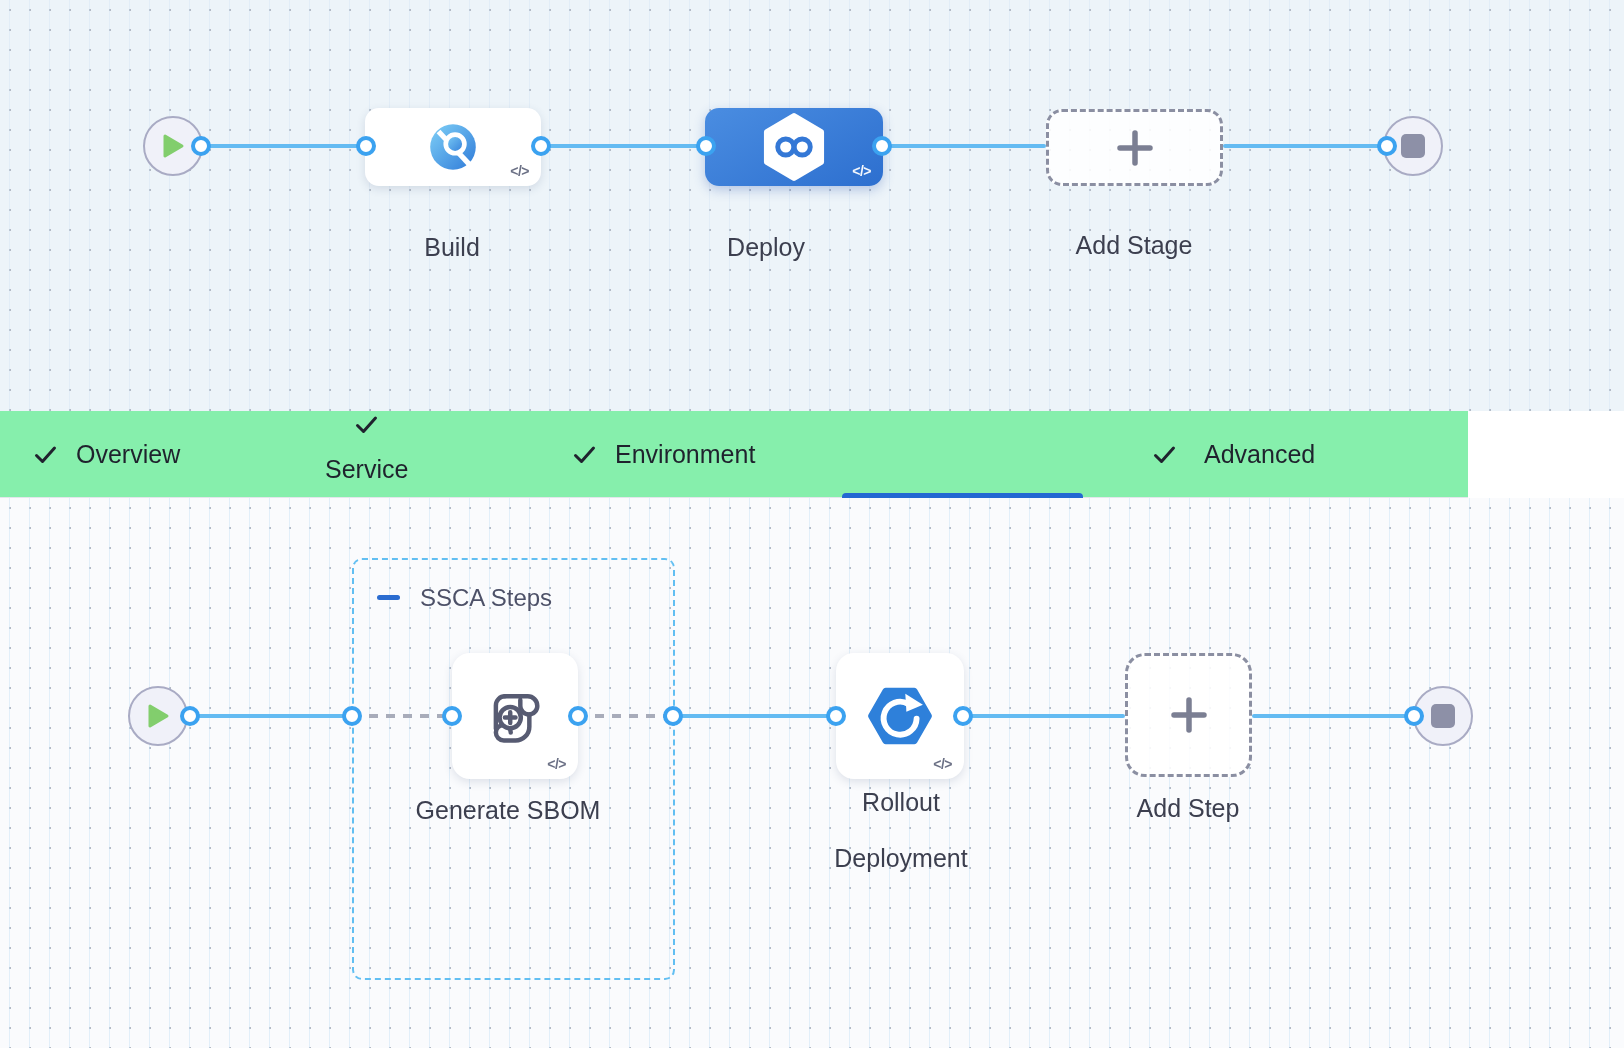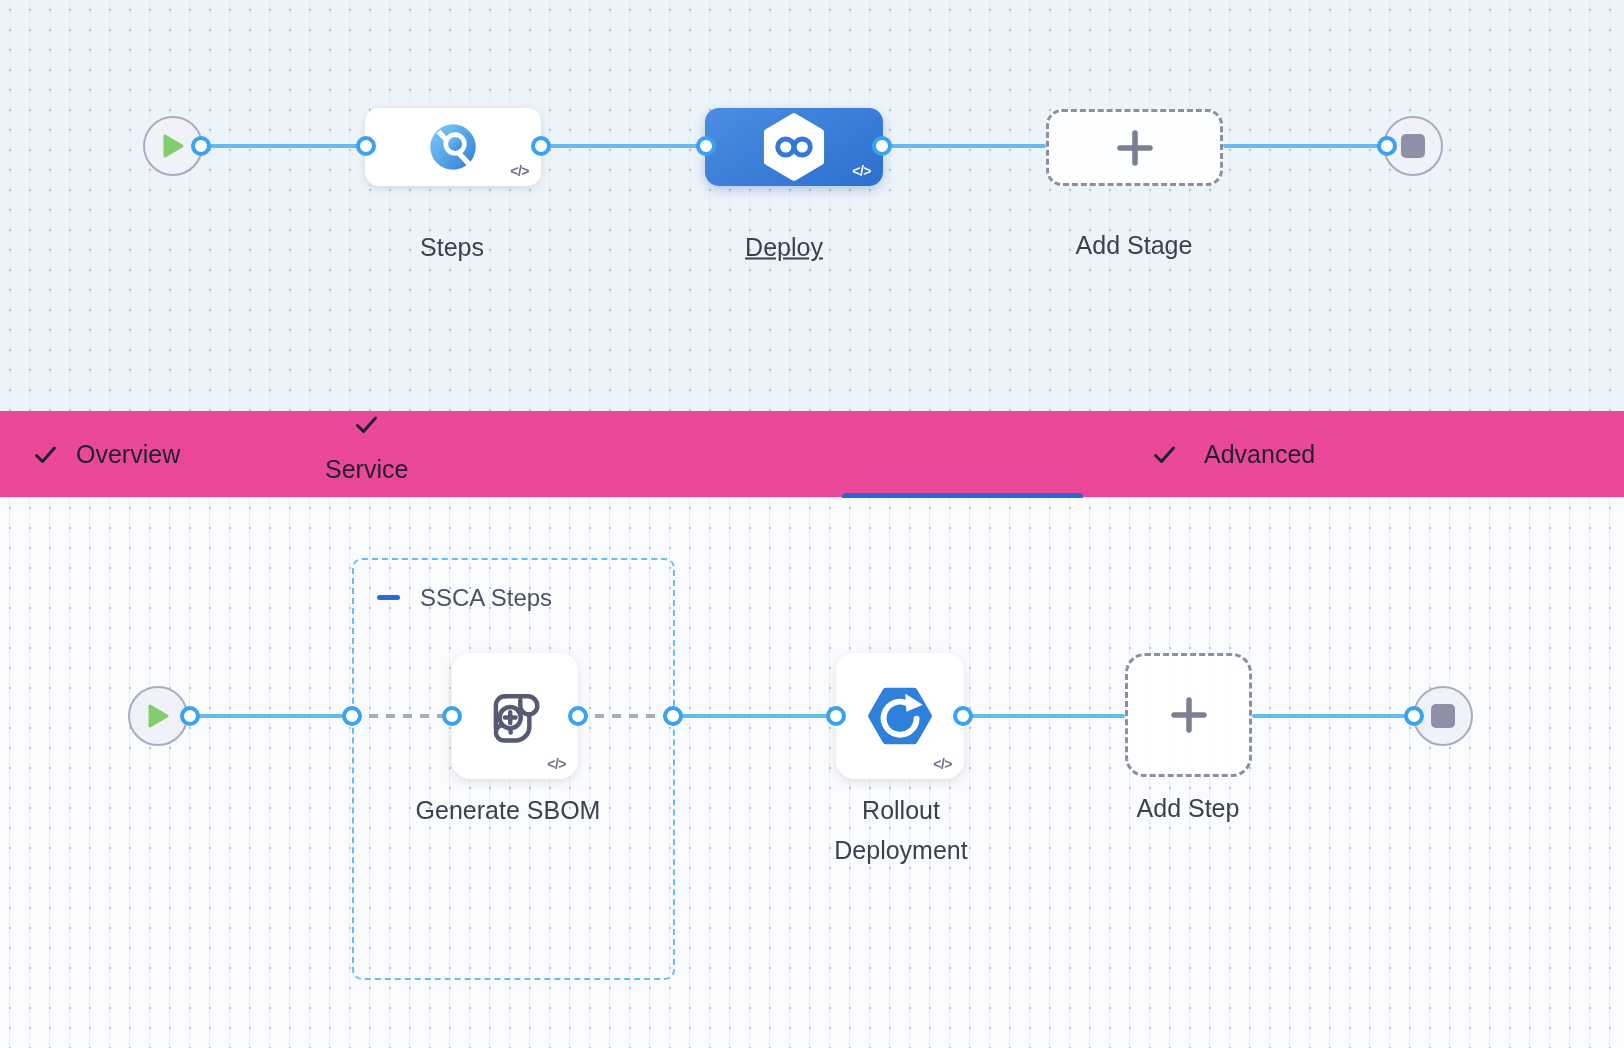--- a/index.html
+++ b/index.html
@@ -56,21 +56,21 @@
     position:absolute;transform:translate(-50%,-50%);
     font-size:25px;color:#3c3f4f;white-space:nowrap;z-index:2;text-align:center;
   }
   .step-node{
     position:absolute;border-radius:18px;z-index:2;
     display:flex;align-items:center;justify-content:center;
   }
 
   
   .tabbar{
-    position:absolute;left:0;top:411px;width:1624px;height:87px;background:#ec4899;
+    position:absolute;left:0;top:411px;width:1468px;height:87px;background:#86efac;
     border-bottom:1px solid #e3e6eb;box-sizing:border-box;z-index:5;
   }
   .tab{
     position:absolute;top:0;height:100%;display:flex;align-items:center;gap:17px;
     font-size:25px;color:#1f222d;cursor:pointer;
   }
   .tab .lbl{font-weight:400;}
   .tab.active .lbl{font-weight:700;}
   .tab-underline{
     position:absolute;left:842px;top:82px;width:241px;height:5px;
@@ -145,37 +145,43 @@
     <div class="pt" style="left:356px;top:136px;"></div>
     <div class="pt" style="left:531px;top:136px;"></div>
     <div class="pt" style="left:696px;top:136px;"></div>
     <div class="pt" style="left:872px;top:136px;"></div>
     <div class="pt" style="left:1377px;top:136px;"></div>
 
     <div class="terminal" style="left:1383px;top:116px;">
       <div class="stop-square"></div>
     </div>
 
-    <div class="node-label" style="left:452px;top:247px;">Steps</div>
-    <div class="node-label" style="left:784px;top:247px;text-decoration:underline;">Deploy</div>
+    <div class="node-label" style="left:452px;top:247px;">Build</div>
+    <div class="node-label" style="left:766px;top:247px;">Deploy</div>
     <div class="node-label" style="left:1134px;top:245px;">Add Stage</div>
   </div>
 
   <div class="tabbar">
     <div class="tab" style="left:32px;">
       <svg width="27" height="27" viewBox="0 0 27 27">
         <path d="M4.5 14.5 L10.5 20.5 L22.5 7" fill="none" stroke="#20222e" stroke-width="3" stroke-linecap="round" stroke-linejoin="round"></path>
       </svg>
       <span class="lbl">Overview</span>
     </div>
     <div class="tab" style="left:325px;flex-direction:column;">
       <svg width="27" height="27" viewBox="0 0 27 27">
         <path d="M4.5 14.5 L10.5 20.5 L22.5 7" fill="none" stroke="#20222e" stroke-width="3" stroke-linecap="round" stroke-linejoin="round"></path>
       </svg>
       <span class="lbl">Service</span>
+    </div>
+    <div class="tab" style="left:571px;">
+      <svg width="27" height="27" viewBox="0 0 27 27">
+        <path d="M4.5 14.5 L10.5 20.5 L22.5 7" fill="none" stroke="#20222e" stroke-width="3" stroke-linecap="round" stroke-linejoin="round"></path>
+      </svg>
+      <span class="lbl">Environment</span>
     </div>
     <div class="tab" style="left:1151px;gap:26px;">
       <svg width="27" height="27" viewBox="0 0 27 27">
         <path d="M4.5 14.5 L10.5 20.5 L22.5 7" fill="none" stroke="#20222e" stroke-width="3" stroke-linecap="round" stroke-linejoin="round"></path>
       </svg>
       <span class="lbl">Advanced</span>
     </div>
     <div class="tab-underline"></div>
   </div>
 
@@ -234,17 +240,17 @@
     <div class="pt" style="left:663px;top:208px;"></div>
     <div class="pt" style="left:826px;top:208px;"></div>
     <div class="pt" style="left:953px;top:208px;"></div>
     <div class="pt" style="left:1404px;top:208px;"></div>
 
     <div class="terminal" style="left:1413px;top:188px;">
       <div class="stop-square"></div>
     </div>
 
     <div class="node-label" style="left:508px;top:312px;">Generate SBOM</div>
-    <div class="node-label" style="left:901px;top:332px;white-space:normal;width:180px;line-height:40px;">Rollout Deployment</div>
+    <div class="node-label" style="left:901px;top:332px;white-space:normal;width:180px;line-height:56px;">Rollout Deployment</div>
     <div class="node-label" style="left:1188px;top:310px;">Add Step</div>
   </div>
 
 </div>
 
 </body></html>

